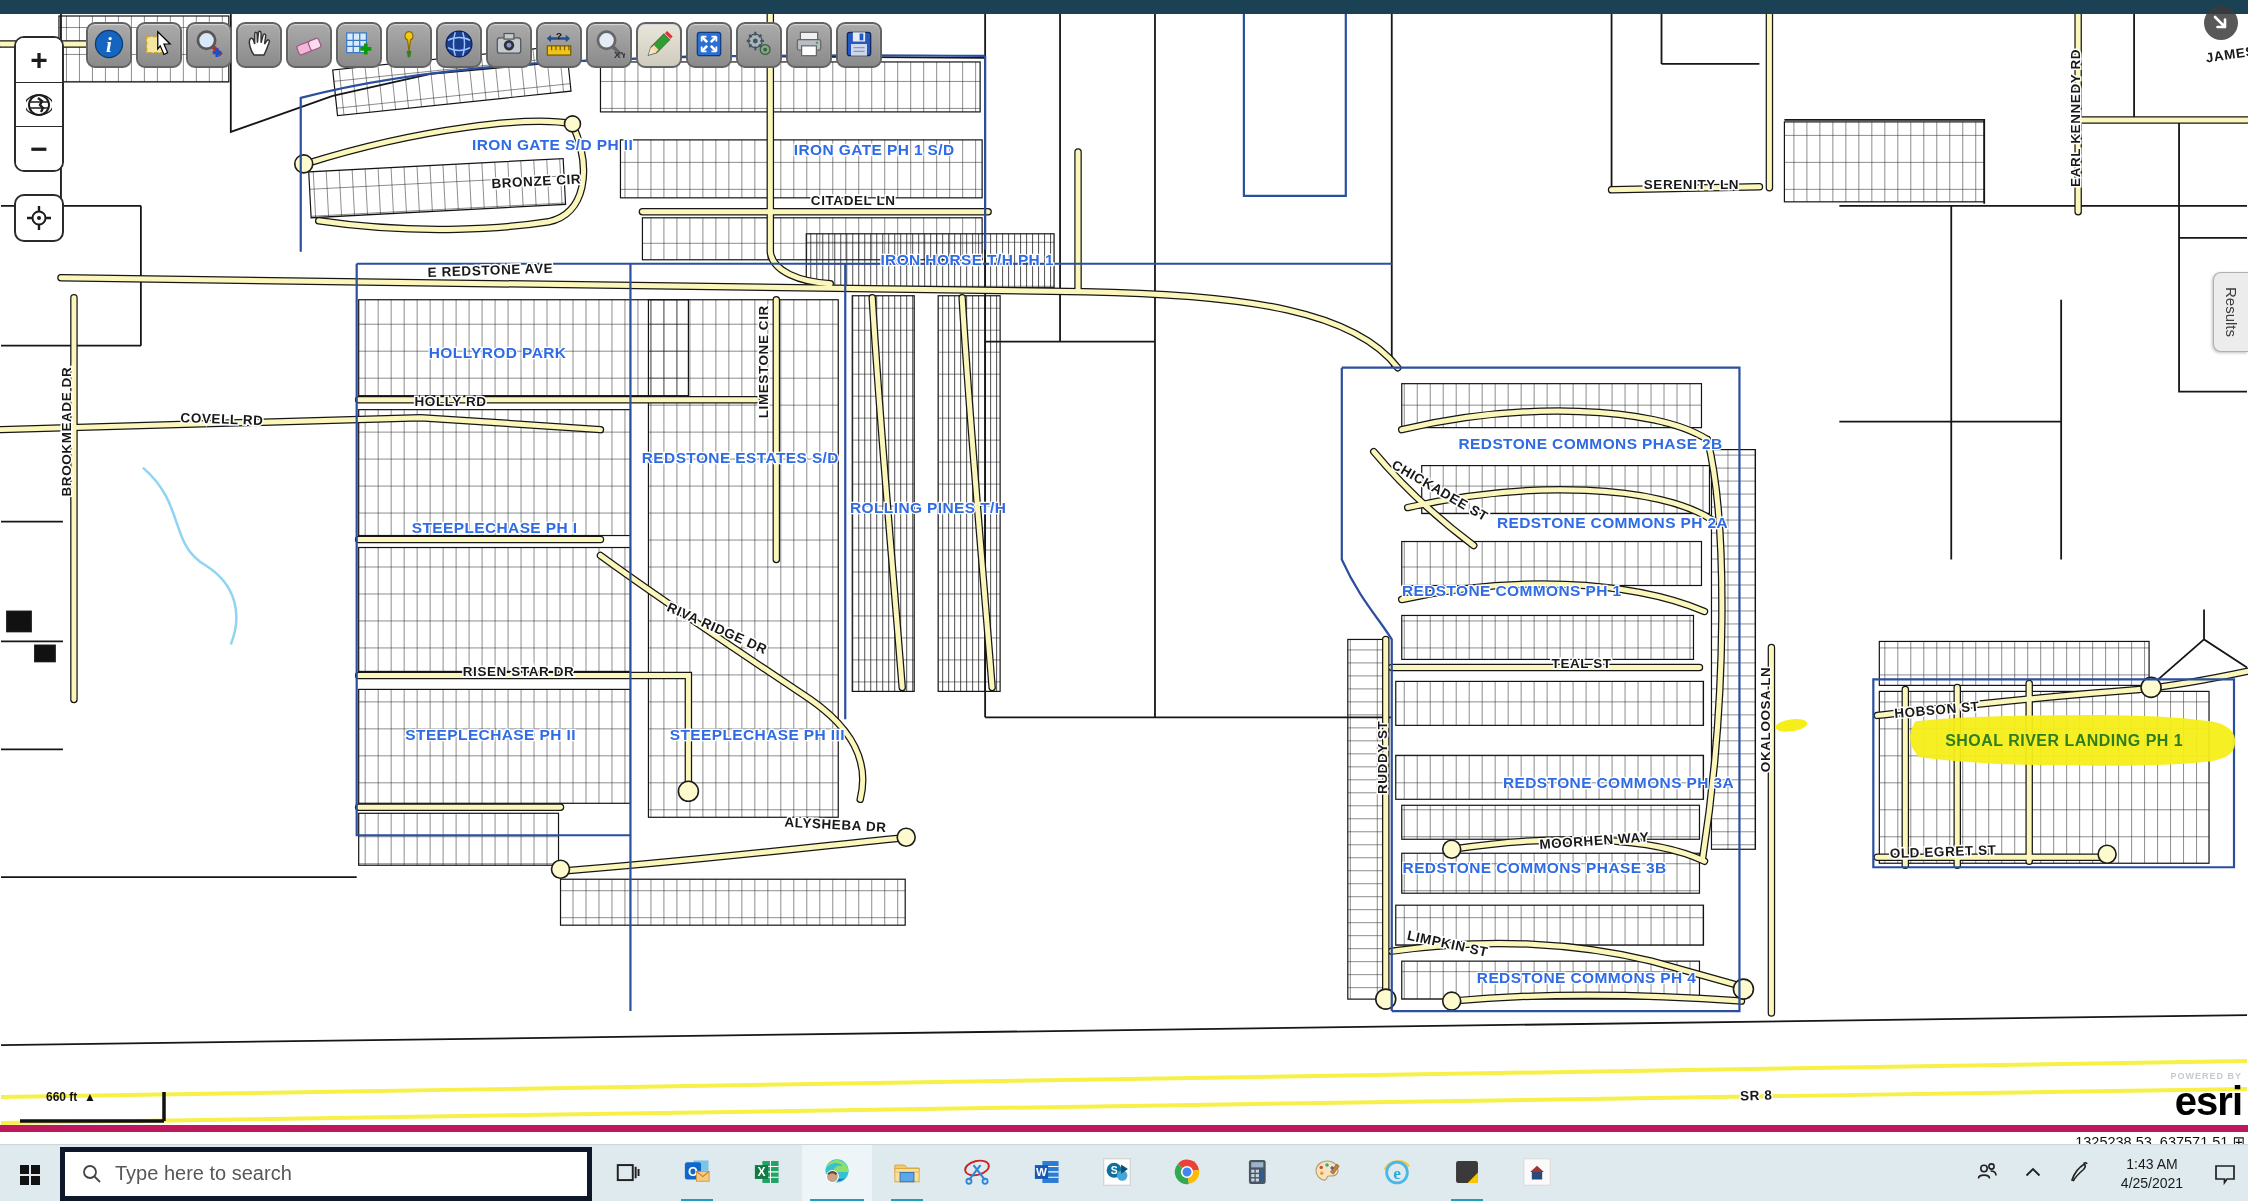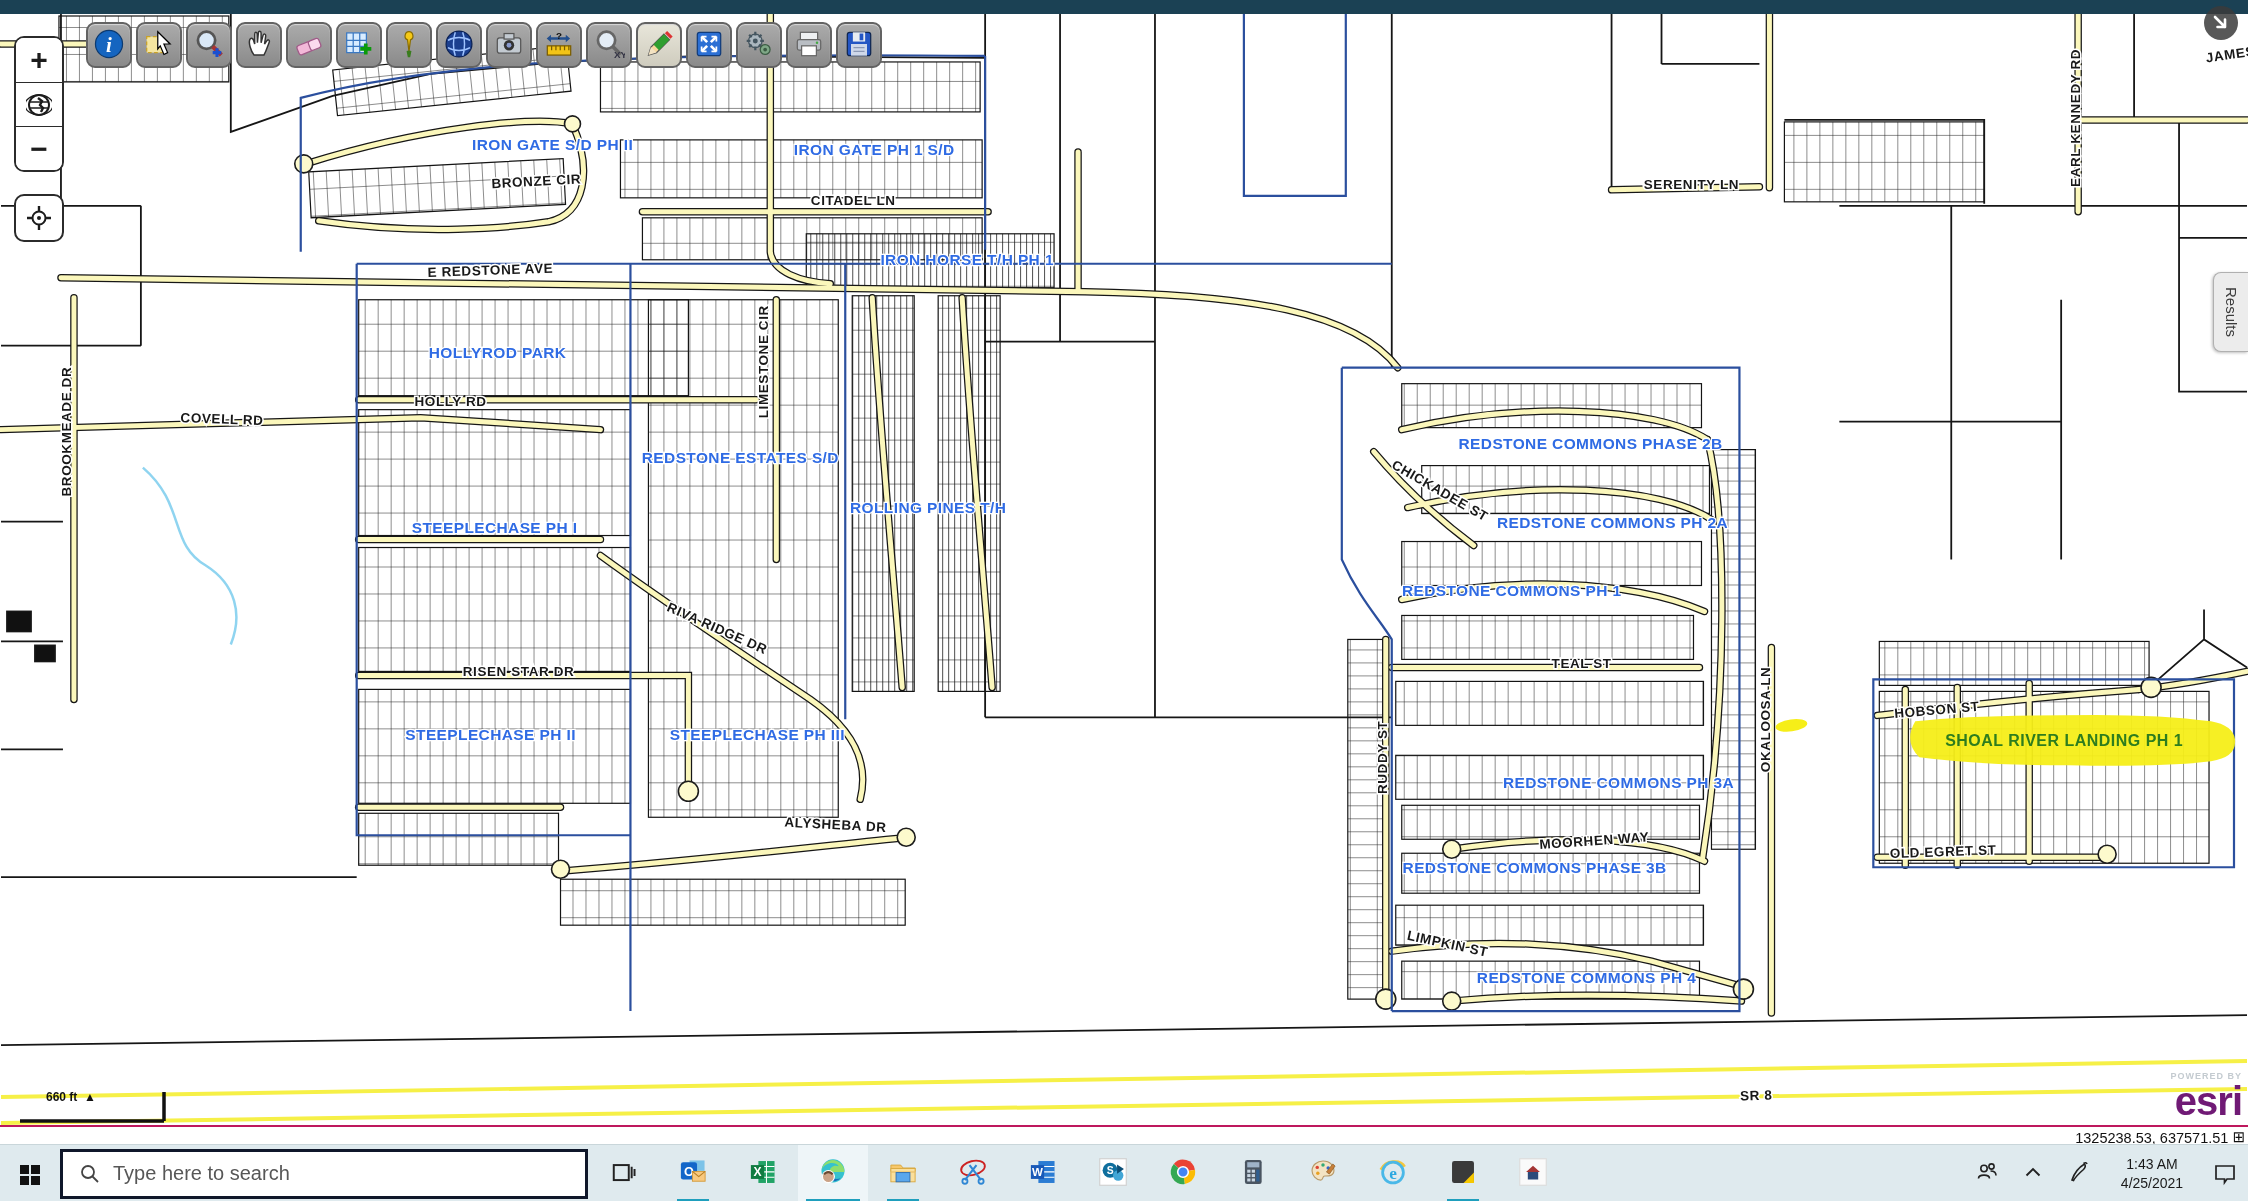--- a/index.html
+++ b/index.html
@@ -44,31 +44,31 @@
   #scalebar{position:absolute;left:18px;top:1088px;width:170px;height:36px;z-index:20;}
   #scalebar .stext{position:absolute;left:28px;top:2px;font-size:12px;color:#111;font-weight:bold;}
   
   #results-tab{position:absolute;right:0;top:272px;width:34px;height:78px;background:#ececec;
     border:1px solid #b0b0b0;border-right:none;border-radius:8px 0 0 8px;display:flex;align-items:center;
     justify-content:center;z-index:20;box-shadow:-1px 1px 3px rgba(0,0,0,.25);cursor:pointer;}
   #results-tab span{writing-mode:vertical-rl;font-size:15px;color:#3c3c3c;}
   
   #esri{position:absolute;right:6px;top:1072px;z-index:15;text-align:right;color:#ccd2d6;line-height:1;}
   #esri .pb{font-size:9px;letter-spacing:1px;font-weight:bold;color:#c4cbd0;}
-  #esri .logo{font-size:40px;font-weight:bold;letter-spacing:-1px;color:#701a75;
+  #esri .logo{font-size:40px;font-weight:bold;letter-spacing:-1px;color:#000000;
     font-family:"Liberation Sans",sans-serif;}
   #statusbar{position:absolute;left:0;top:1125px;width:2248px;height:19px;background:#fff;z-index:18;
-    display:flex;align-items:flex-end;justify-content:flex-end;border-top:2px solid #be185d;}
+    display:flex;align-items:center;justify-content:flex-end;border-top:7px solid #be185d;}
   #coords{font-size:14.5px;color:#111;}
   #coord-plus{font-size:15px;color:#111;margin:0 3px 0 4px;cursor:pointer;}
   
   #taskbar{position:absolute;left:0;top:1144px;width:2248px;height:57px;background:#dfeaee;
     display:flex;align-items:center;z-index:50;border-top:1px solid #c9d6da;}
   #start-btn{width:60px;height:57px;display:flex;align-items:center;justify-content:center;cursor:pointer;}
-  #search-box{width:522px;height:44px;background:#fff;border:3px solid #0f172a;display:flex;
+  #search-box{width:522px;height:44px;background:#fff;border:5px solid #0f172a;display:flex;
     align-items:center;cursor:text;}
   #search-box .mag{margin:0 12px 0 16px;display:flex;}
   #search-box .ph{font-size:20px;color:#575757;}
   .tb-item{width:70px;height:57px;position:relative;display:flex;align-items:center;justify-content:center;cursor:pointer;}
   .tb-item.active{background:#eef5f8;}
   .tb-item.running::after{content:"";position:absolute;bottom:0;left:50%;transform:translateX(-50%);
     width:32px;height:3px;background:#1f9fbd;}
   .tb-item.active.running::after{width:54px;}
   #tray{margin-left:auto;display:flex;align-items:center;height:57px;}
   .tray-item{width:46px;height:57px;display:flex;align-items:center;justify-content:center;cursor:pointer;}

